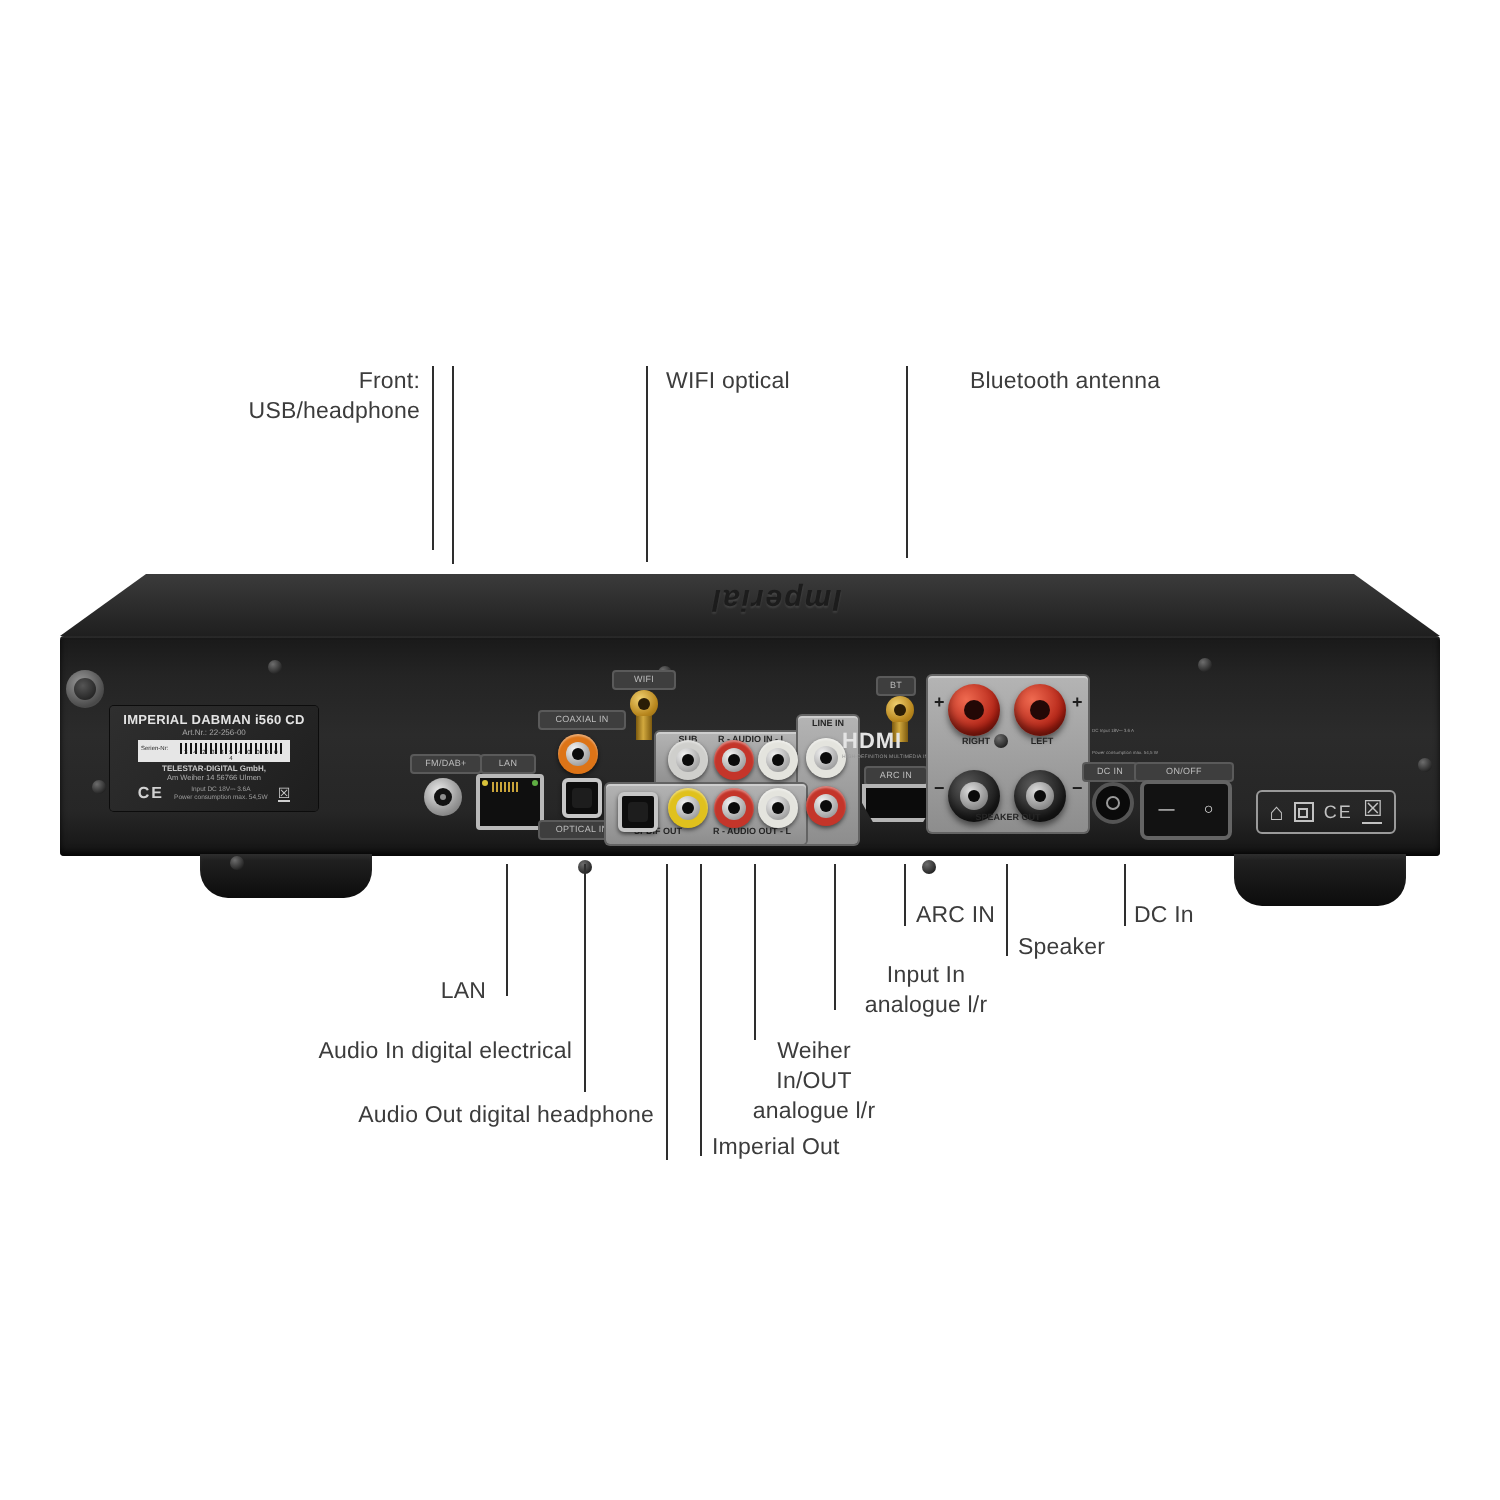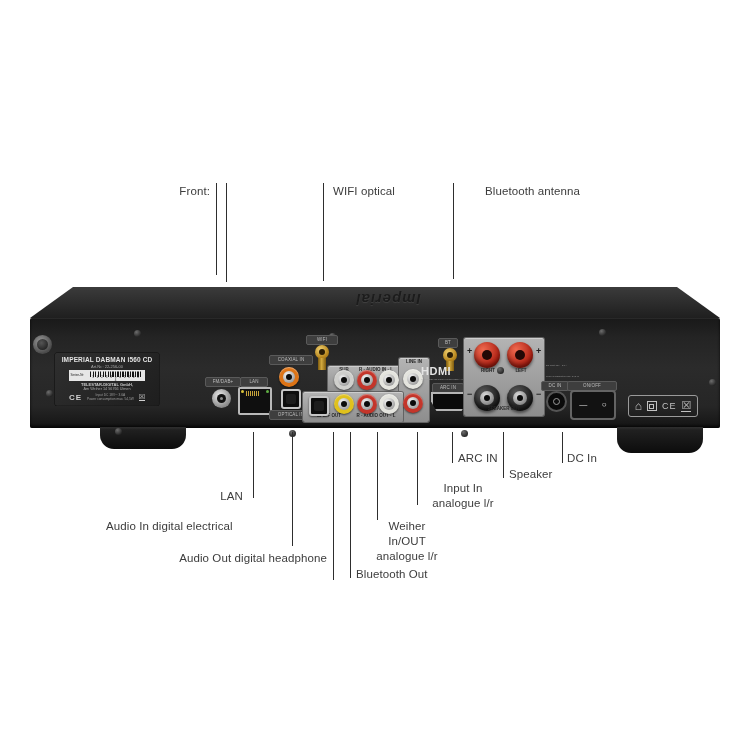--- a/index.html
+++ b/index.html
@@ -111,20 +111,21 @@
         font-size:5px;color:#9a9a9a;letter-spacing:.2px;white-space:nowrap;}
   .spec span{color:#9c9c9c;text-align:left;}
 </style>
 </head>
 <body>
 
 <div id="canvas">
 
   <div class="co-label" style="left:60px;top:184px;width:150px;text-align:right;">
     <div>Front:</div>
+    <div>USB/headphone</div>
   </div>
   <div class="co-label" style="left:333px;top:184px;">
     <div>WIFI optical</div>
   </div>
   <div class="co-label" style="left:485px;top:184px;">
     <div>Bluetooth antenna</div>
   </div>
   <div class="co-line" style="left:216px;top:183px;height:92px;"></div>
   <div class="co-line" style="left:226px;top:183px;height:99px;"></div>
   <div class="co-line" style="left:323px;top:183px;height:98px;"></div>
@@ -294,28 +295,28 @@
   <div class="co-line" style="left:350px;top:432px;height:146px;"></div>
   <div class="co-line" style="left:377px;top:432px;height:88px;"></div>
   <div class="co-line" style="left:417px;top:432px;height:73px;"></div>
   <div class="co-line" style="left:452px;top:432px;height:31px;"></div>
   <div class="co-line" style="left:503px;top:432px;height:46px;"></div>
   <div class="co-line" style="left:562px;top:432px;height:31px;"></div>
 
   <div class="co-label" style="left:143px;top:489px;width:100px;text-align:right;">
     <div>LAN</div>
   </div>
-  <div class="co-label" style="left:106px;top:519px;width:180px;text-align:left;">
+  <div class="co-label" style="left:106px;top:519px;width:180px;text-align:right;">
     <div>Audio In digital electrical</div>
   </div>
   <div class="co-label" style="left:147px;top:551px;width:180px;text-align:right;">
     <div>Audio Out digital headphone</div>
   </div>
   <div class="co-label" style="left:356px;top:567px;">
-    <div>Bluetooth Out</div>
+    <div>Imperial Out</div>
   </div>
   <div class="co-label" style="left:376px;top:519px;width:62px;text-align:center;">
     <div>Weiher In/OUT</div>
     <div>analogue l/r</div>
   </div>
   <div class="co-label" style="left:420px;top:481px;width:86px;text-align:center;">
     <div>Input In</div>
     <div>analogue l/r</div>
   </div>
   <div class="co-label" style="left:458px;top:451px;">

